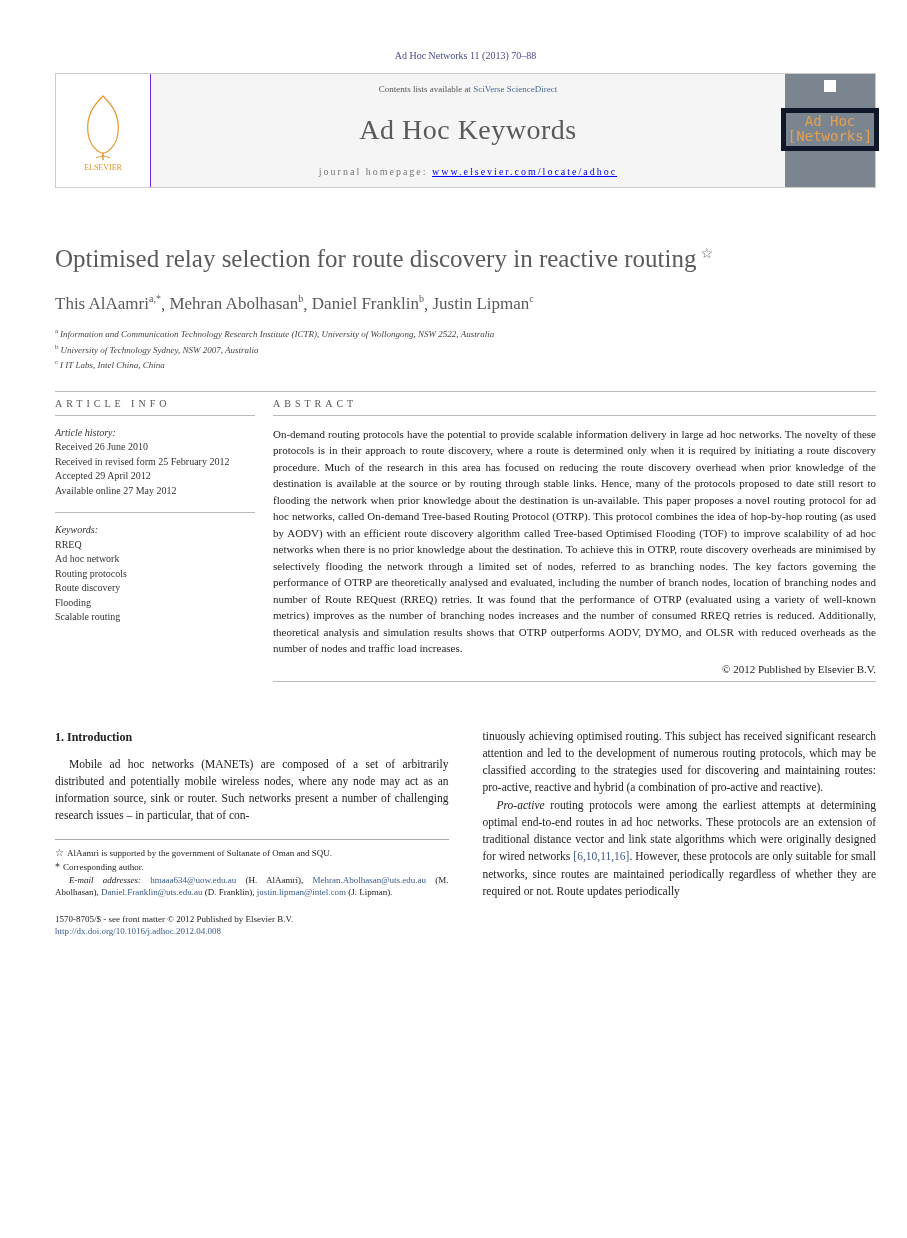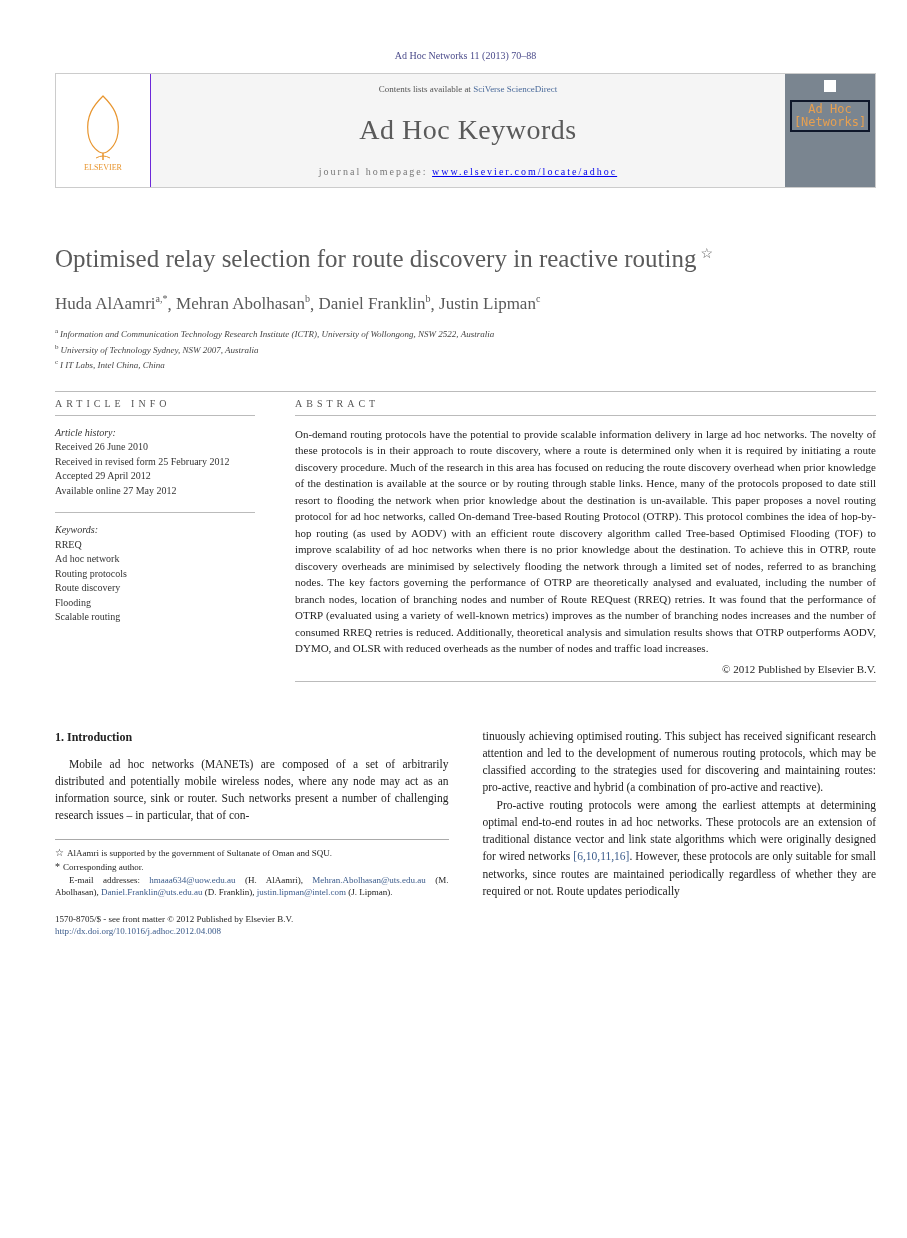--- a/index.html
+++ b/index.html
@@ -8,49 +8,49 @@
 .header-cite { text-align: center; font-size: 10px; color: #4a4a8a; margin-bottom: 12px; }
 .banner { border: 1px solid #ccc; display: flex; align-items: stretch; height: 115px; background: #f5f5f5; }
 .banner-left { width: 95px; display: flex; align-items: center; justify-content: center; background: #fff; border-right: 1px solid #6d28d9; }
 .elsevier-logo { width: 70px; height: 85px; }
 .banner-mid { flex: 1; display: flex; flex-direction: column; justify-content: space-between; padding: 10px 0; text-align: center; }
 .contents-line { font-size: 9px; color: #555; }
 .contents-line a { color: #4a6a9a; text-decoration: none; }
 .journal-name { font-size: 28px; font-family: Georgia, serif; color: #5a5a5a; letter-spacing: 0.5px; }
 .homepage-line { font-size: 10px; color: #777; letter-spacing: 2px; }
 .banner-right { width: 90px; background: #7a8590; display: flex; flex-direction: column; align-items: center; justify-content: flex-start; padding: 6px; }
-.cover-label { font-size: 12px; color: #e8a050; font-family: monospace; border: 2px solid #0f172a; padding: 1px 2px; margin-top: 6px; }
+.cover-label { font-size: 14px; color: #e8a050; font-family: monospace; border: 5px solid #0f172a; padding: 1px 2px; margin-top: 14px; }
 .cover-pub { font-size: 6px; color: #fff; background: #fff; width: 12px; height: 12px; margin-bottom: 2px; }
 .title-block { margin-top: 55px; margin-bottom: 18px; }
 .paper-title { font-size: 25px; color: #5a5a5a; font-weight: normal; line-height: 1.3; }
 .title-star { font-size: 14px; vertical-align: super; margin-left: 4px; }
 .authors { font-size: 17px; color: #5a5a5a; margin-bottom: 12px; }
 .authors sup { font-size: 10px; }
 .affiliations { font-size: 9px; font-style: italic; color: #444; line-height: 1.5; margin-bottom: 18px; }
 .affiliations sup { font-size: 7px; margin-right: 2px; font-style: normal; }
 .hr { border: none; border-top: 1px solid #bbb; margin: 6px 0; }
-.info-abstract { display: flex; gap: 40px; }
+.info-abstract { display: flex; gap: 18px; }
 .info-col { width: 200px; flex-shrink: 0; }
 .abstract-col { flex: 1; }
 .section-head { font-size: 10px; letter-spacing: 4px; color: #555; text-transform: uppercase; margin-bottom: 4px; }
 .info-block { font-size: 10px; color: #333; line-height: 1.45; margin-top: 10px; margin-bottom: 14px; }
 .info-block .ital { font-style: italic; }
 .abstract-text { font-size: 11px; line-height: 1.5; text-align: justify; margin-top: 10px; }
 .copyright { font-size: 11px; text-align: right; margin-top: 6px; }
 .body-cols { display: flex; gap: 34px; margin-top: 40px; }
 .body-col { flex: 1; font-size: 11.5px; line-height: 1.5; text-align: justify; }
 .body-col h3 { font-size: 12px; font-weight: bold; margin-bottom: 10px; }
 .body-col p { margin-bottom: 0; text-indent: 14px; }
 .body-col p.noindent { text-indent: 0; }
 .footnotes { border-top: 1px solid #aaa; margin-top: 14px; padding-top: 6px; font-size: 9px; line-height: 1.4; }
 .footnotes .star { font-size: 10px; margin-right: 3px; }
 .footnotes a { color: #3a5a8a; text-decoration: none; }
 .frontmatter { font-size: 9px; line-height: 1.4; margin-top: 14px; }
 .frontmatter a { color: #3a5a8a; text-decoration: none; }
-.ital { }
+.ital { font-style: italic; }
 a.ref { color: #3a5a8a; text-decoration: none; }
 </style>
 </head>
 <body>
 
 <div class="page">
 
   <div class="header-cite">Ad Hoc Networks 11 (2013) 70–88</div>
 
   <div class="banner">
@@ -79,21 +79,21 @@
     </div>
   </div>
 
   <div class="title-block">
     <h1 class="paper-title">
       <span>Optimised relay selection for route discovery in reactive routing</span><span class="title-star">☆</span>
     </h1>
   </div>
 
   <div class="authors">
-    <span><span>Huda AlAamri</span><sup>a,*</sup></span>,
+    <span><span>This AlAamri</span><sup>a,*</sup></span>,
     <span><span>Mehran Abolhasan</span><sup>b</sup></span>,
     <span><span>Daniel Franklin</span><sup>b</sup></span>,
     <span><span>Justin Lipman</span><sup>c</sup></span>
   </div>
 
   <div class="affiliations">
     <div><sup>a</sup><span>Information and Communication Technology Research Institute (ICTR), University of Wollongong, NSW 2522, Australia</span></div>
     <div><sup>b</sup><span>University of Technology Sydney, NSW 2007, Australia</span></div>
     <div><sup>c</sup><span>I IT Labs, Intel China, China</span></div>
   </div>

